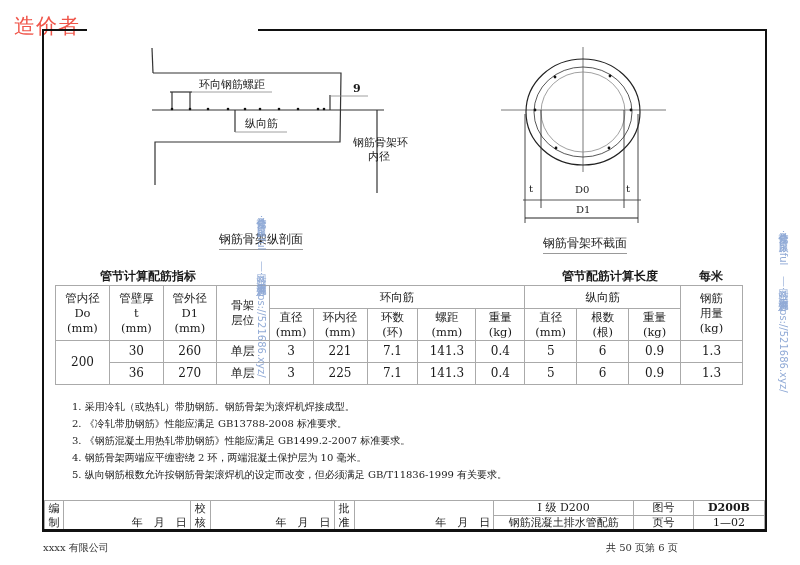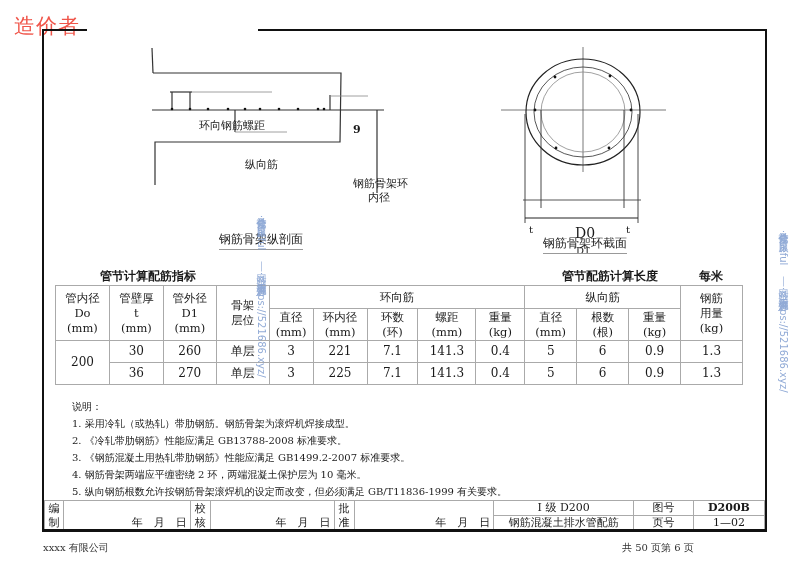--- a/index.html
+++ b/index.html
@@ -3,21 +3,21 @@
 <meta charset="utf-8">
 <style>
   html, body { margin:0; padding:0; }
   body { width:800px; height:565px; background:#ffffff; position:relative; overflow:hidden;
          font-family:"DejaVu Serif","Liberation Serif",serif; color:#1a1a1a; }
   .abs { position:absolute; }
   .brand { left:14px; top:12px; font-family:"DejaVu Sans","Liberation Sans",sans-serif; font-size:21px; color:#f0554a; letter-spacing:1px; }
   .frame { left:42px; top:29px; width:725px; height:502px; border:2px solid #111; border-top:none; box-sizing:border-box; }
   .frame-top-left { left:42px; top:29px; width:45px; height:2px; background:#111; }
   .frame-top-right { left:258px; top:29px; width:509px; height:2px; background:#111; }
-  .lbl { font-size:11px; white-space:nowrap;margin-top:41px; }
+  .lbl { font-size:11px; white-space:nowrap; }
   .caption { font-size:12px; border-bottom:1px solid #999; padding-bottom:1px; }
   svg { position:absolute; left:0; top:0; }
   table.calc { position:absolute; left:55px; top:285px; width:688px; border-collapse:collapse; font-size:11.5px; }
   table.calc td { border:1px solid #aaa; text-align:center; line-height:15px; padding:0; }
   table.calc .hdr td { height:22px; }
   table.calc .row td { height:21px; font-size:12px; }
   .sec-title { font-size:12px; font-weight:bold; }
   .notes { left:72px; top:398px; font-size:10px; line-height:17px; }
   .notes div { white-space:nowrap; }
   table.tb { position:absolute; left:44px; top:500px; width:721px; border-collapse:collapse; font-size:11px; }
@@ -88,21 +88,21 @@
   <g fill="#111">
     <circle cx="555" cy="77" r="1.4"></circle>
       <circle cx="610" cy="76" r="1.4"></circle>
     <circle cx="535" cy="110" r="1.4"></circle>
       <circle cx="631" cy="110" r="1.4"></circle>
     <circle cx="556" cy="148" r="1.4"></circle>
       <circle cx="609" cy="148" r="1.4"></circle>
   </g>
 </svg>
 <div class="abs lbl" style="left:529px;top:183px;font-size:10px;">t</div>
-<div class="abs lbl" style="left:575px;top:184px;font-size:14px;">D0</div>
+<div class="abs lbl" style="left:575px;top:184px;font-size:10px;">D0</div>
 <div class="abs lbl" style="left:626px;top:183px;font-size:10px;">t</div>
 <div class="abs lbl" style="left:576px;top:204px;font-size:10px;">D1</div>
 <div class="abs caption" style="left:543px;top:235px;">钢筋骨架环截面</div>
 
 <div class="abs sec-title" style="left:100px;top:268px;">管节计算配筋指标</div>
 <div class="abs sec-title" style="left:562px;top:268px;">管节配筋计算长度</div>
 <div class="abs sec-title" style="left:699px;top:268px;">每米</div>
 
 <table class="calc">
   <colgroup>
@@ -209,21 +209,20 @@
     <td>0.4</td>
     <td>5</td>
     <td>6</td>
     <td>0.9</td>
     <td>1.3</td>
   </tr>
 </tbody>
   </table>
 
 <div class="abs notes">
-  <div>说明：</div>
   <div>1.  采用冷轧（或热轧）带肋钢筋。钢筋骨架为滚焊机焊接成型。</div>
   <div>2.  《冷轧带肋钢筋》性能应满足 GB13788-2008 标准要求。</div>
   <div>3.  《钢筋混凝土用热轧带肋钢筋》性能应满足 GB1499.2-2007 标准要求。</div>
   <div>4.  钢筋骨架两端应平缠密绕 2 环，两端混凝土保护层为 10 毫米。</div>
   <div>5.  纵向钢筋根数允许按钢筋骨架滚焊机的设定而改变，但必须满足 GB/T11836-1999 有关要求。</div>
 </div>
 
 <table class="tb">
   <colgroup>
     <col style="width:19px">
@@ -260,16 +259,16 @@
   <tr>
     <td style="text-align:center;">钢筋混凝土排水管配筋</td>
     <td style="text-align:center;">页号</td>
     <td style="text-align:center;">1—02</td>
   </tr>
 </tbody>
   </table>
 <div class="tb-thick"></div>
 
 <div class="abs foot" style="left:43px;top:541px;">xxxx 有限公司</div>
-<div class="abs foot" style="left:606px;top:541px;margin-left:16px;">共 50 页第 6 页</div>
+<div class="abs foot" style="left:606px;top:541px;">共 50 页第 6 页</div>
 
 <div class="abs wm" style="left:254px;top:210px;height:350px;">微信公众号：豚贝useful ｜ 网站：大猫工程资源 https://521686.xyz/</div>
 <div class="abs wm" style="left:776px;top:225px;height:340px;">微信公众号：豚贝useful ｜ 网站：大猫工程资源 https://521686.xyz/</div>
 
 </body></html>

